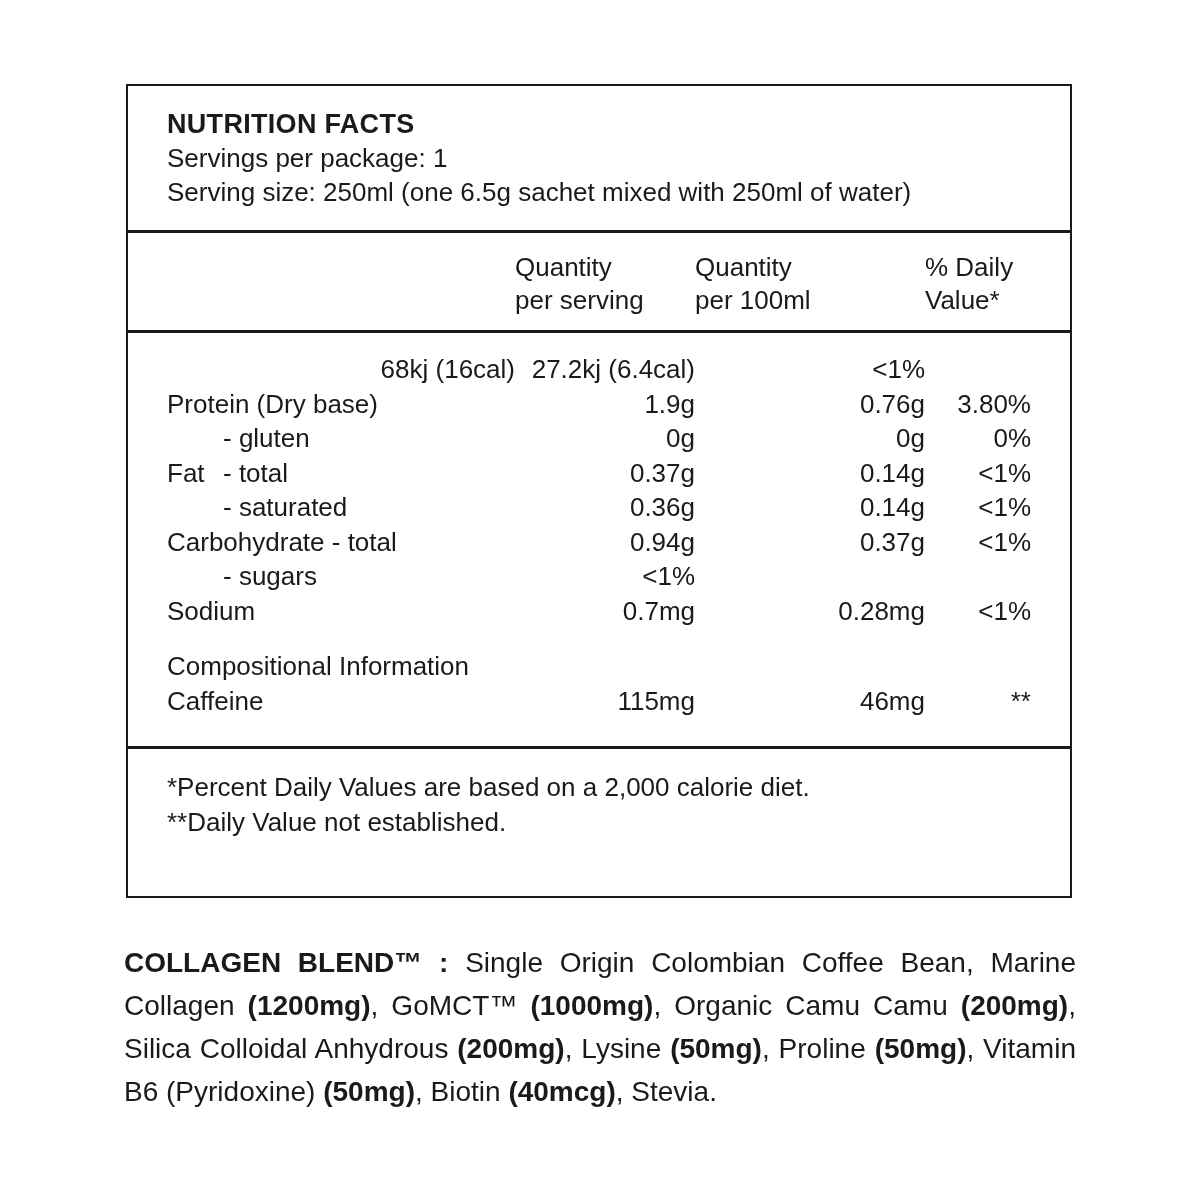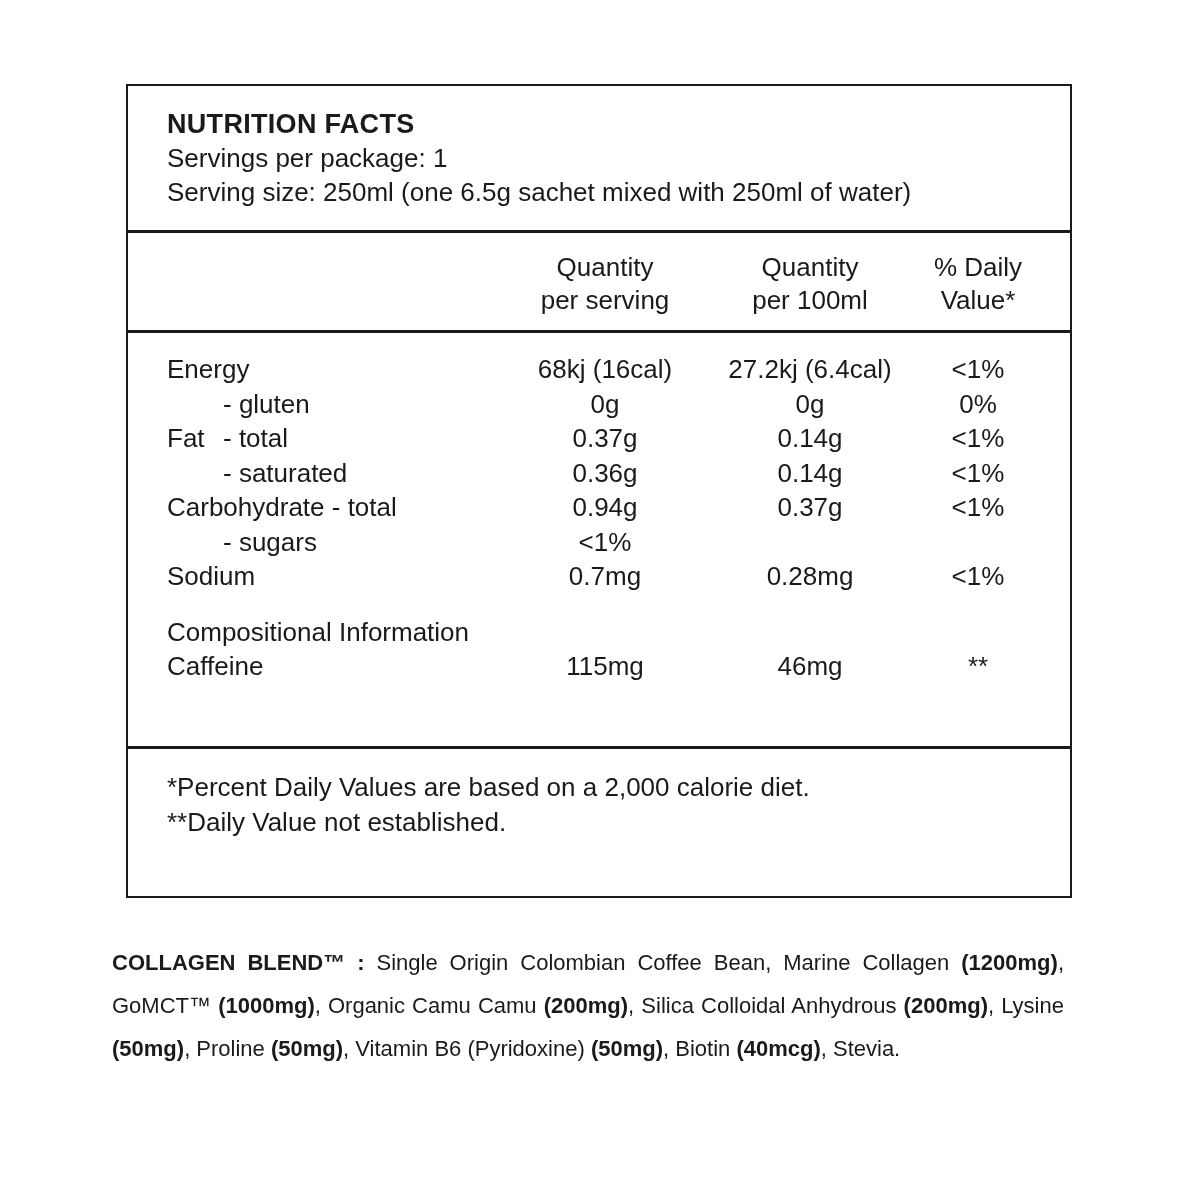--- a/index.html
+++ b/index.html
@@ -33,46 +33,46 @@
   .grid4 {
     display: grid;
     grid-template-columns: 348px 180px 230px 106px;
   }
   .sec-cols {
     height: 100px;
     border-bottom: 3px solid #1a1a1a;
     align-items: center;
     padding-top: 4px;
   }
-  .col-h { text-align: center; font-size: 26px; line-height: 33px; }
+  .col-h { text-align: left; font-size: 26px; line-height: 33px; }
 
   .sec-rows {
     height: 416px;
     border-bottom: 3px solid #1a1a1a;
     padding-top: 19px;
   }
   .t-row { font-size: 26px; line-height: 34.5px; }
   .c-label { position: relative; white-space: nowrap; }
   .r-sub { position: absolute; left: 56px; top: 0; }
-  .c-v1, .c-v2, .c-dv { text-align: center; }
+  .c-v1, .c-v2, .c-dv { text-align: right; }
 
   .comp-heading {
     font-weight: 400;
     font-size: 26px;
     line-height: 34.5px;
     margin-top: 21px;
   }
 
   .sec-foot { padding-top: 21px; font-size: 26px; line-height: 34.5px; }
 
   .blend {
     position: absolute;
-    left: 112px; top: 941px;
+    left: 124px; top: 941px;
     width: 952px;
-    font-size: 22px;
+    font-size: 28px;
     line-height: 43px;
     text-align: justify;
     color: #1a1a1a;
   }
   .b { font-weight: 700; }
 </style>
 </head>
 <body>
 
 <div class="canvas">
@@ -97,29 +97,34 @@
       </div>
       <div class="col-h">
         <div>% Daily</div>
         <div>Value*</div>
       </div>
     </div>
 
     <div class="sec sec-rows">
 
       <div class="t-row grid4">
-        <div class="c-label">
-          <span>Energy</span>
-          <span class="r-sub"></span>
-        </div>
         <div class="c-v1">68kj (16cal)</div>
         <div class="c-v2">27.2kj (6.4cal)</div>
         <div class="c-dv">&lt;1%</div>
       </div>
 
+      <div class="t-row grid4">
+        <div class="c-label">
+          <span>Protein (Dry base)</span>
+          <span class="r-sub"></span>
+        </div>
+        <div class="c-v1">1.9g</div>
+        <div class="c-v2">0.76g</div>
+        <div class="c-dv">3.80%</div>
+      </div>
 
       <div class="t-row grid4">
         <div class="c-label">
           <span></span>
           <span class="r-sub">- gluten</span>
         </div>
         <div class="c-v1">0g</div>
         <div class="c-v2">0g</div>
         <div class="c-dv">0%</div>
       </div>

